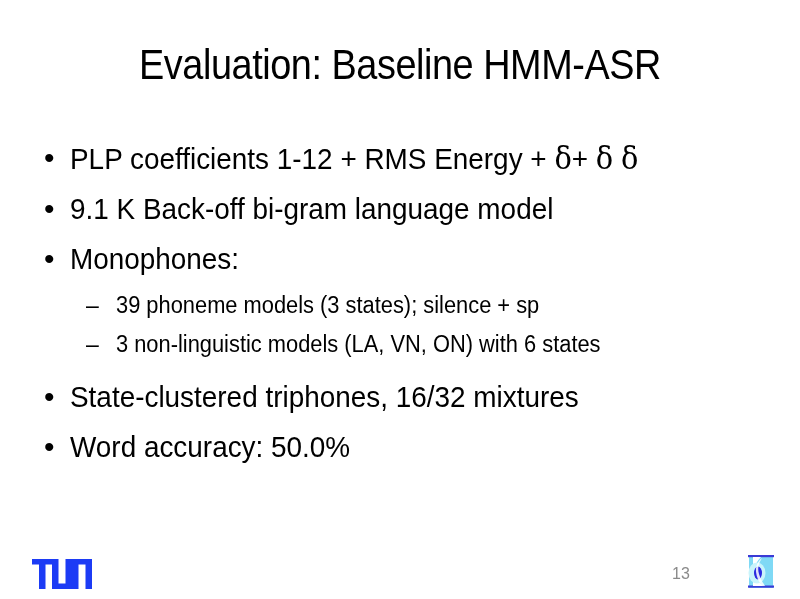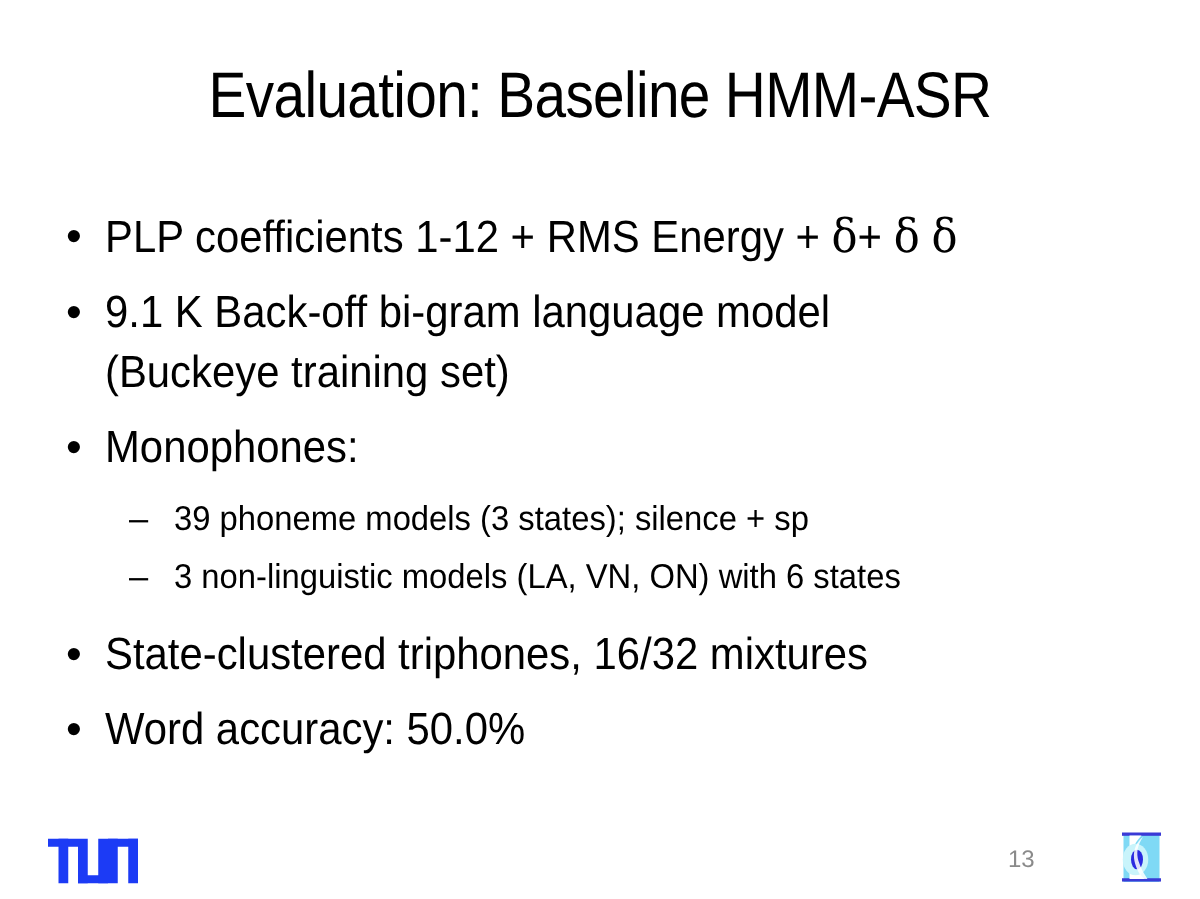--- a/index.html
+++ b/index.html
@@ -137,23 +137,20 @@
     <div class="bullet">
       <span class="marker">•</span>
       <span class="txt"><span>PLP coefficients 1-12 + RMS Energy + </span><span class="delta">δ</span><span>+ </span><span class="delta">δ</span><span> </span><span class="delta">δ</span></span>
     </div>
 
     <div class="gap-sm"></div>
 
     <div class="bullet">
       <span class="marker">•</span>
       <span class="txt">9.1 K Back-off bi-gram language model</span>
-      <div style="padding-left:0">
-        <span class="txt">(Buckeye training set)</span>
-      </div>
     </div>
 
     <div class="gap-sm"></div>
 
     <div class="bullet">
       <span class="marker">•</span>
       <span class="txt">Monophones:</span>
     </div>
 
     <div class="gap-sm"></div>

